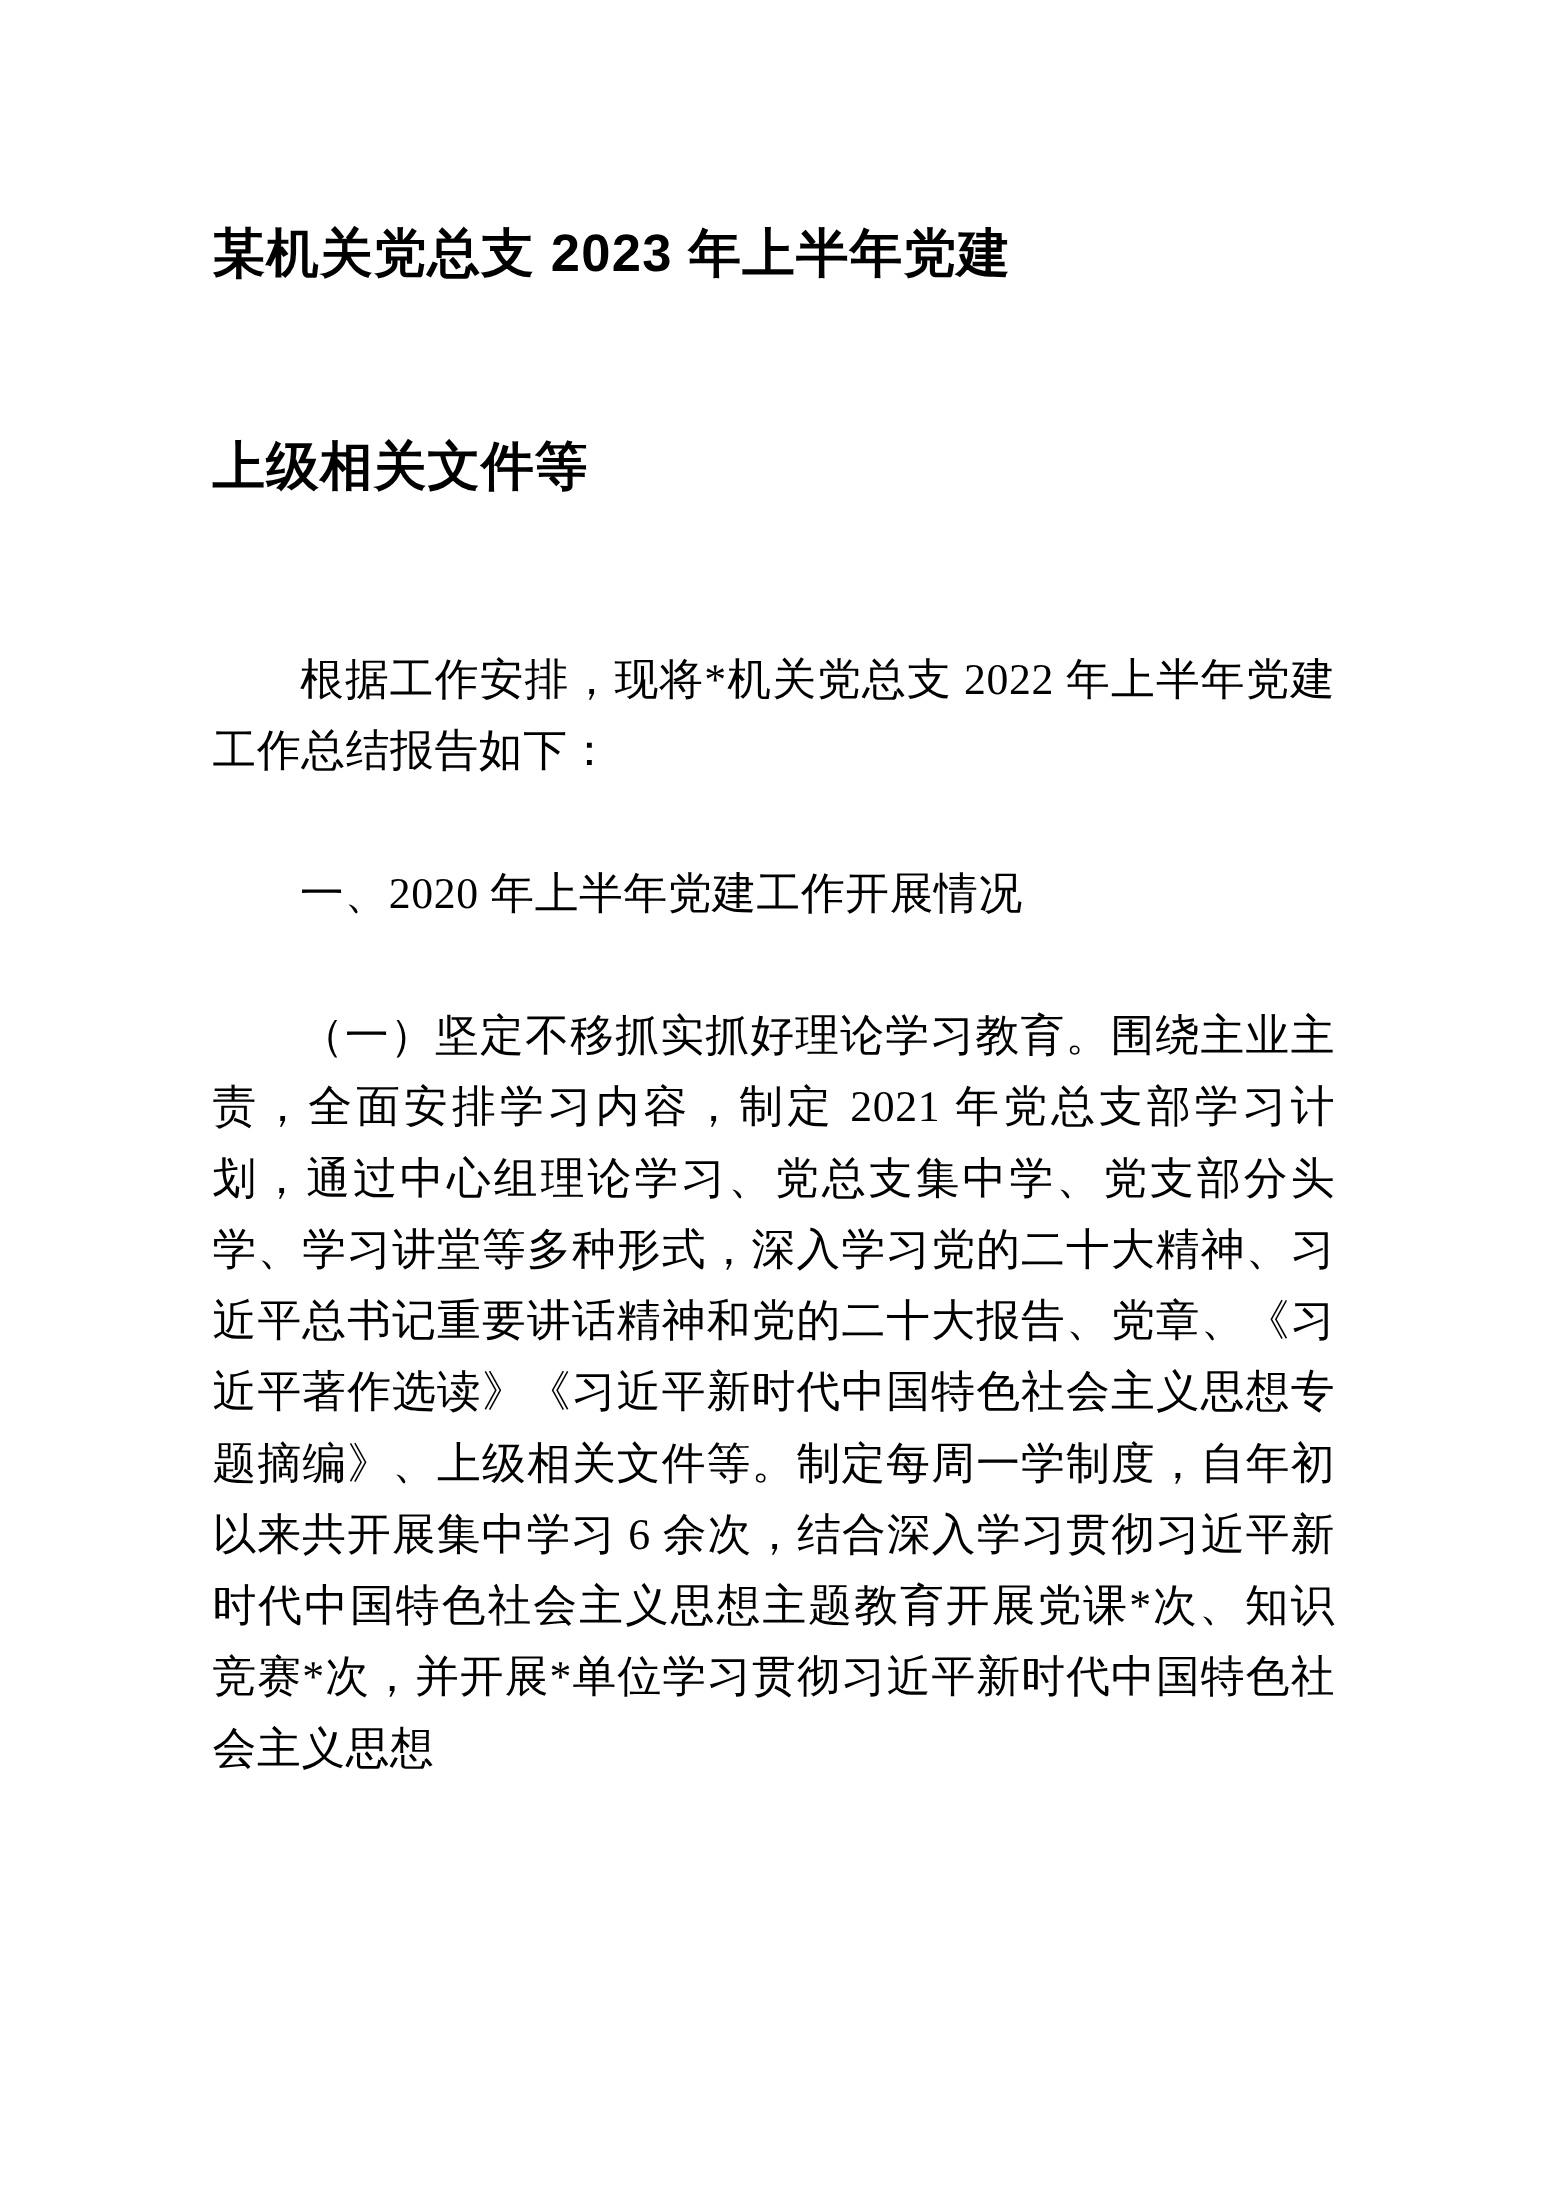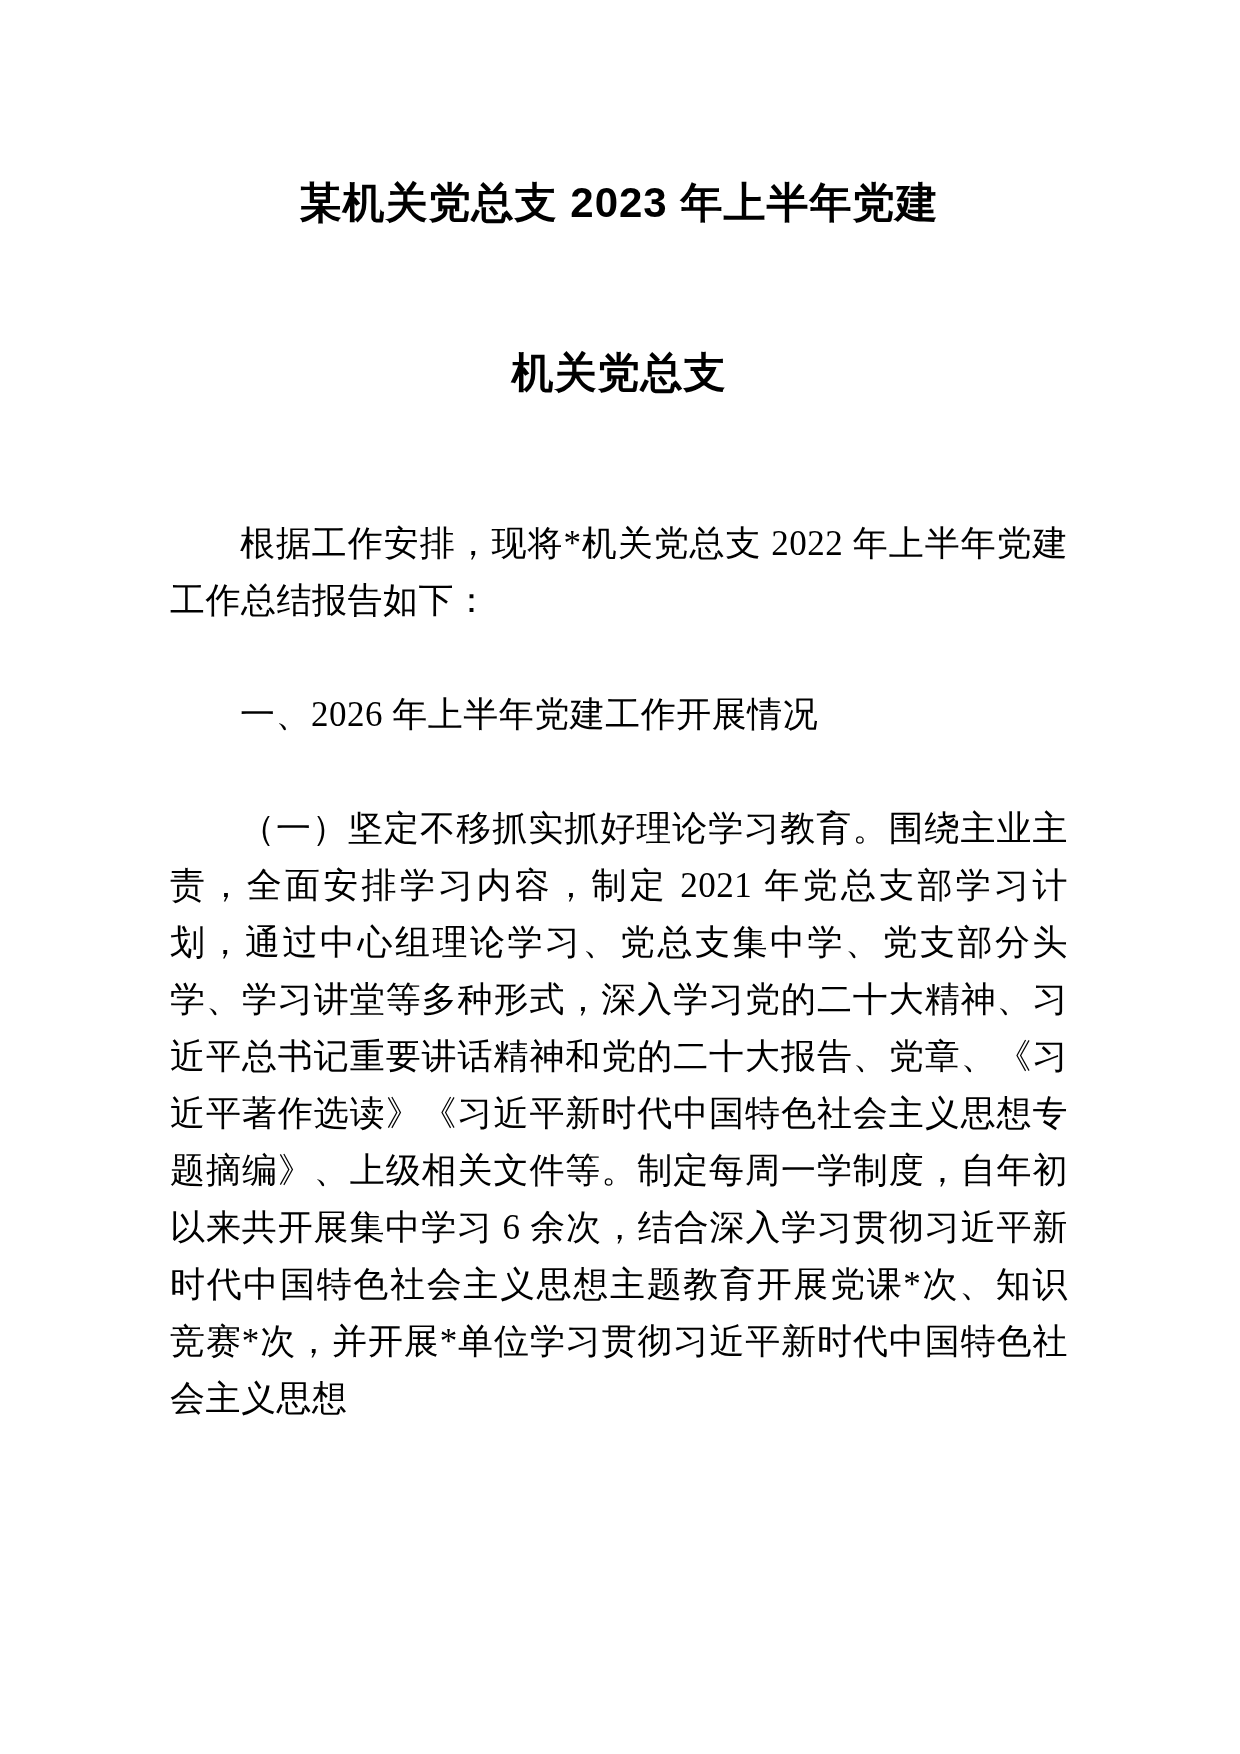--- a/index.html
+++ b/index.html
@@ -17,21 +17,21 @@
     padding: 118px 172px 40px 170px;
     overflow: hidden;
     font-family: "Liberation Serif", "DejaVu Serif", serif;
   }
   .doc-title {
     margin: 0;
     font-family: "Liberation Sans", "DejaVu Sans", sans-serif;
     font-weight: 700;
     font-size: 42px;
     line-height: 170px;
-    text-align: center;
+    text-align: left;
     letter-spacing: 1px;
   }
   .title-line {
     display: block;
   }
   .para {
     margin: 57px 0 0 0;
     font-size: 35px;
     line-height: 57px;
     letter-spacing: 0.5px;
@@ -43,22 +43,22 @@
     text-align: left;
   }
 </style>
 </head>
 <body>
 
 <div class="page">
 
   <h1 class="doc-title">
     <span class="title-line">某机关党总支 2023 年上半年党建</span>
-    <span class="title-line">机关党总支</span>
+    <span class="title-line">上级相关文件等</span>
   </h1>
 
   <p class="para body">根据工作安排，现将*机关党总支 2022 年上半年党建工作总结报告如下：</p>
 
-  <p class="para heading">一、2026 年上半年党建工作开展情况</p>
+  <p class="para heading">一、2020 年上半年党建工作开展情况</p>
 
   <p class="para body">（一）坚定不移抓实抓好理论学习教育。围绕主业主责，全面安排学习内容，制定 2021 年党总支部学习计划，通过中心组理论学习、党总支集中学、党支部分头学、学习讲堂等多种形式，深入学习党的二十大精神、习近平总书记重要讲话精神和党的二十大报告、党章、《习近平著作选读》《习近平新时代中国特色社会主义思想专题摘编》、上级相关文件等。制定每周一学制度，自年初以来共开展集中学习 6 余次，结合深入学习贯彻习近平新时代中国特色社会主义思想主题教育开展党课*次、知识竞赛*次，并开展*单位学习贯彻习近平新时代中国特色社会主义思想</p>
 
 </div>
 
 </body></html>

